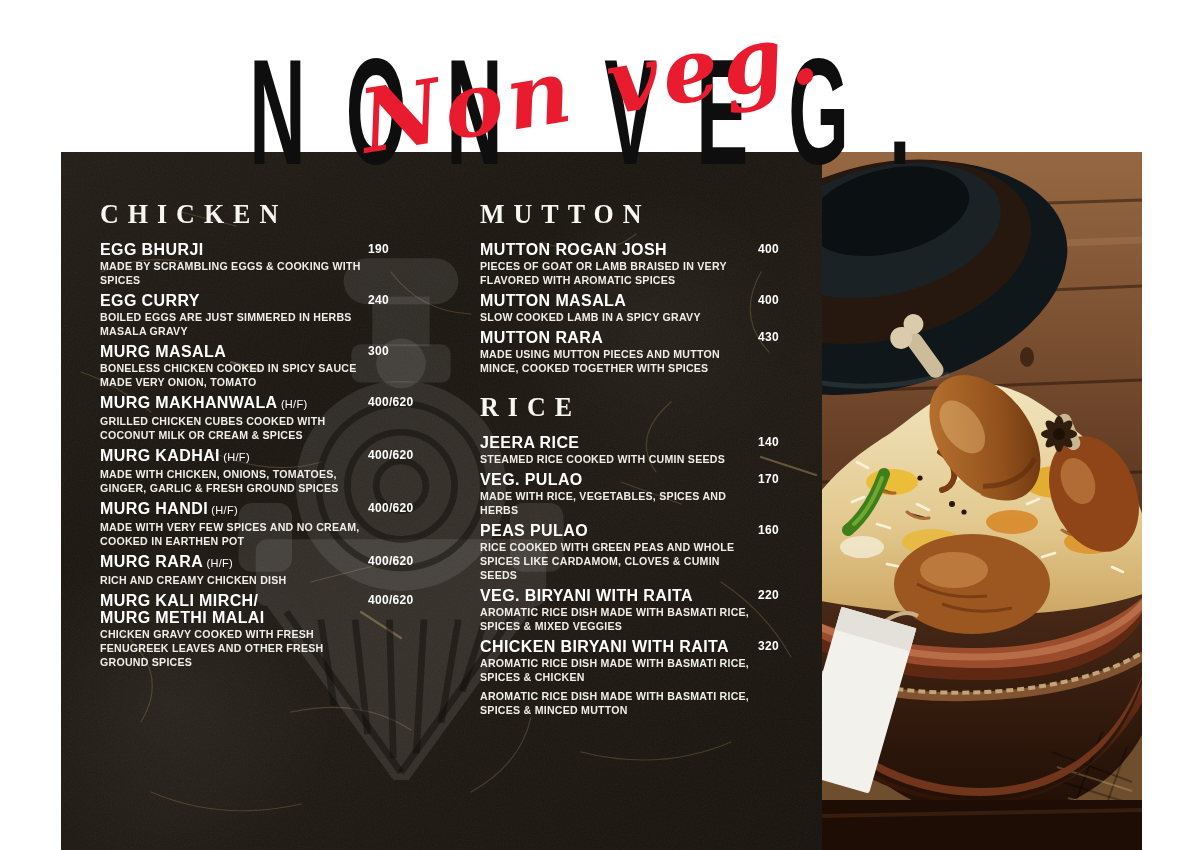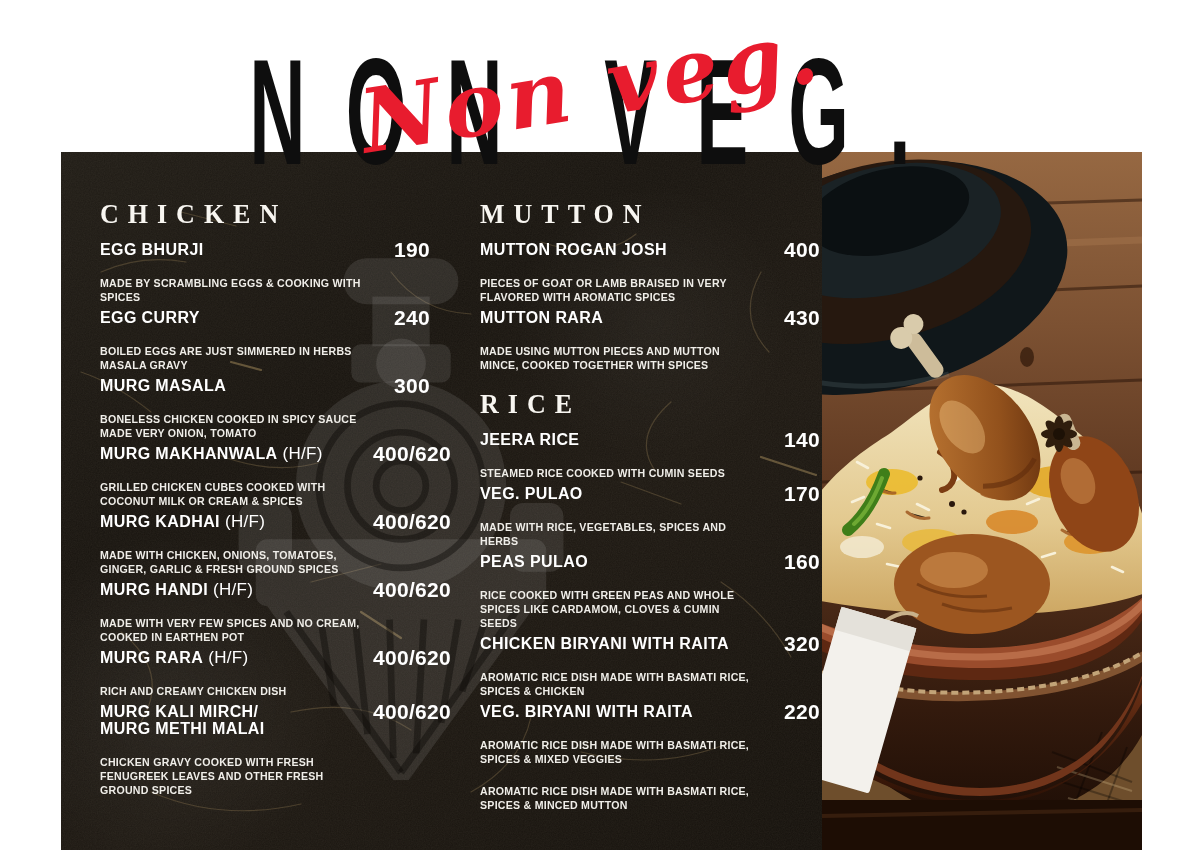--- a/index.html
+++ b/index.html
@@ -29,25 +29,25 @@
   .col{position:absolute;top:46px;}
   .col-left{left:39px;width:356px;}
   .col-right{left:419px;width:366px;}
   .sec{margin-bottom:10px;}
   .sec + .sec{margin-top:16px;}
   .sec-title{font-family:"Liberation Serif", serif;font-weight:700;font-size:26px;color:#f8f6f1;
     letter-spacing:9px;margin:0 0 13px 0;transform:scaleY(1.08);transform-origin:left top;}
   .item{margin-bottom:5px;}
   .irow{display:flex;align-items:flex-start;gap:21px;}
   .iname{flex:1;color:#ffffff;font-weight:700;font-size:16px;line-height:17px;letter-spacing:0.4px;}
-  .iname .suffix{font-weight:400;font-size:17px;letter-spacing:0.3px;}
-  .iprice{width:88px;text-align:center;color:#ffffff;font-weight:700;font-size:21px;line-height:17px;
+  .iname .suffix{font-weight:400;font-size:11px;letter-spacing:0.3px;}
+  .iprice{width:88px;text-align:left;color:#ffffff;font-weight:700;font-size:12px;line-height:17px;
     letter-spacing:0.3px;white-space:nowrap;}
   .idesc{max-width:272px;color:#f0eee9;font-weight:600;font-size:10.6px;line-height:14px;
-    letter-spacing:0.25px;margin-top:18px;}
+    letter-spacing:0.25px;margin-top:1px;}
 
   
   .photo{position:absolute;left:822px;top:152px;width:320px;height:698px;overflow:hidden;z-index:10;}
   .photo svg{display:block;}
 </style>
 </head>
 <body>
 
 <div class="stage">
 
@@ -190,20 +190,27 @@
         <div class="items">
             <div class="item">
               <div class="irow">
                 <div class="iname">MUTTON ROGAN JOSH</div>
                 <div class="iprice">400</div>
               </div>
               <div class="idesc">PIECES OF GOAT OR LAMB BRAISED IN VERY FLAVORED WITH AROMATIC SPICES</div>
             </div>
             <div class="item">
               <div class="irow">
+                <div class="iname">MUTTON MASALA</div>
+                <div class="iprice">400</div>
+              </div>
+              <div class="idesc">SLOW COOKED LAMB IN A SPICY GRAVY</div>
+            </div>
+            <div class="item">
+              <div class="irow">
                 <div class="iname">MUTTON RARA</div>
                 <div class="iprice">430</div>
               </div>
               <div class="idesc">MADE USING MUTTON PIECES AND MUTTON MINCE, COOKED TOGETHER WITH SPICES</div>
             </div>
           </div>
       </div>
       <div class="sec">
         <h2 class="sec-title">RICE</h2>
         <div class="items">
@@ -223,31 +230,31 @@
             </div>
             <div class="item">
               <div class="irow">
                 <div class="iname">PEAS PULAO</div>
                 <div class="iprice">160</div>
               </div>
               <div class="idesc">RICE COOKED WITH GREEN PEAS AND WHOLE SPICES LIKE CARDAMOM, CLOVES &amp; CUMIN SEEDS</div>
             </div>
             <div class="item">
               <div class="irow">
+                <div class="iname">VEG. BIRYANI WITH RAITA</div>
+                <div class="iprice">220</div>
+              </div>
+              <div class="idesc">AROMATIC RICE DISH MADE WITH BASMATI RICE, SPICES &amp; MIXED VEGGIES</div>
+            </div>
+            <div class="item">
+              <div class="irow">
                 <div class="iname">CHICKEN BIRYANI WITH RAITA</div>
                 <div class="iprice">320</div>
               </div>
               <div class="idesc">AROMATIC RICE DISH MADE WITH BASMATI RICE, SPICES &amp; CHICKEN</div>
-            </div>
-            <div class="item">
-              <div class="irow">
-                <div class="iname">VEG. BIRYANI WITH RAITA</div>
-                <div class="iprice">220</div>
-              </div>
-              <div class="idesc">AROMATIC RICE DISH MADE WITH BASMATI RICE, SPICES &amp; MIXED VEGGIES</div>
             </div>
             <div class="item">
               <div class="idesc">AROMATIC RICE DISH MADE WITH BASMATI RICE, SPICES &amp; MINCED MUTTON</div>
             </div>
           </div>
       </div>
     </div>
   </div>
 
   <div class="photo">

